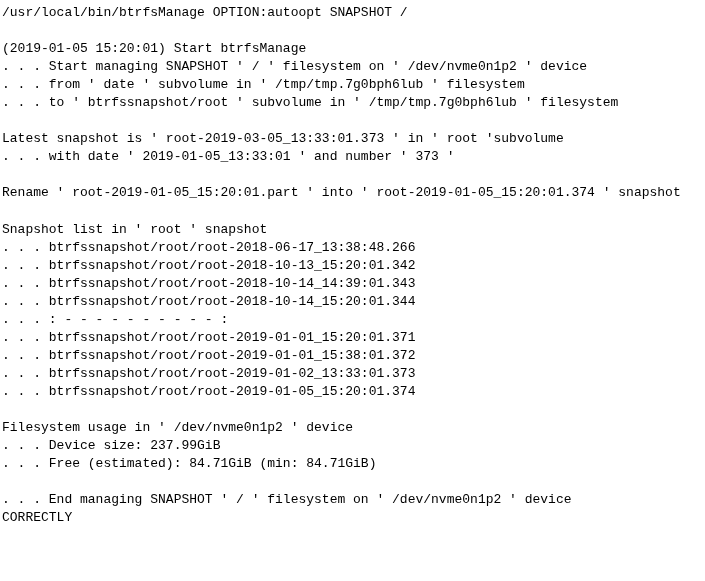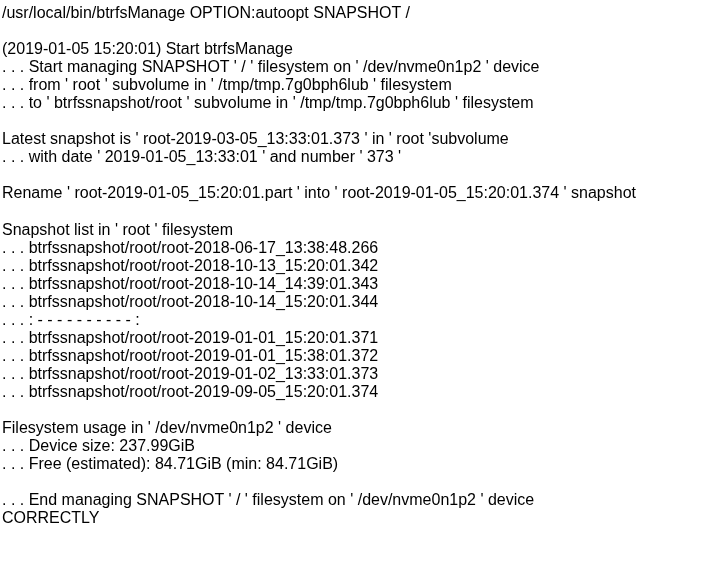--- a/index.html
+++ b/index.html
@@ -19,59 +19,59 @@
     left: 0;
     top: 0;
     width: 705px;
     height: 581px;
     background: #ffffff;
     color: #000000;
     padding: 4px 0 0 2px;
     box-sizing: border-box;
   }
   .line {
-    font-family: Liberation Sans, sans-serif;
-    font-size: 16px;
+    font-family: Liberation Mono, monospace;
+    font-size: 13px;
     line-height: 18.05px;
     height: 18.05px;
     white-space: pre;
     color: #000000;
     letter-spacing: 0;
     font-weight: 400;
   }
   .line.blank {
     color: transparent;
   }
 </style>
 </head>
 <body>
 
 <div id="terminal">
   <div class="line">/usr/local/bin/btrfsManage OPTION:autoopt SNAPSHOT /</div>
   <div class="line blank"></div>
   <div class="line">(2019-01-05 15:20:01) Start btrfsManage</div>
   <div class="line">. . . Start managing SNAPSHOT ' / ' filesystem on ' /dev/nvme0n1p2 ' device</div>
-  <div class="line">. . . from ' root ' subvolume in ' /tmp/tmp.7g0bph6lub ' filesystem</div>
+  <div class="line">. . . from ' date ' subvolume in ' /tmp/tmp.7g0bph6lub ' filesystem</div>
   <div class="line">. . . to ' btrfssnapshot/root ' subvolume in ' /tmp/tmp.7g0bph6lub ' filesystem</div>
   <div class="line blank"></div>
   <div class="line">Latest snapshot is ' root-2019-03-05_13:33:01.373 ' in ' root 'subvolume</div>
   <div class="line">. . . with date ' 2019-01-05_13:33:01 ' and number ' 373 '</div>
   <div class="line blank"></div>
   <div class="line">Rename ' root-2019-01-05_15:20:01.part ' into ' root-2019-01-05_15:20:01.374 ' snapshot</div>
   <div class="line blank"></div>
-  <div class="line">Snapshot list in ' root ' filesystem</div>
+  <div class="line">Snapshot list in ' root ' snapshot</div>
   <div class="line">. . . btrfssnapshot/root/root-2018-06-17_13:38:48.266</div>
   <div class="line">. . . btrfssnapshot/root/root-2018-10-13_15:20:01.342</div>
   <div class="line">. . . btrfssnapshot/root/root-2018-10-14_14:39:01.343</div>
   <div class="line">. . . btrfssnapshot/root/root-2018-10-14_15:20:01.344</div>
   <div class="line">. . . : - - - - - - - - - - :</div>
   <div class="line">. . . btrfssnapshot/root/root-2019-01-01_15:20:01.371</div>
   <div class="line">. . . btrfssnapshot/root/root-2019-01-01_15:38:01.372</div>
   <div class="line">. . . btrfssnapshot/root/root-2019-01-02_13:33:01.373</div>
-  <div class="line">. . . btrfssnapshot/root/root-2019-09-05_15:20:01.374</div>
+  <div class="line">. . . btrfssnapshot/root/root-2019-01-05_15:20:01.374</div>
   <div class="line blank"></div>
   <div class="line">Filesystem usage in ' /dev/nvme0n1p2 ' device</div>
   <div class="line">. . . Device size: 237.99GiB</div>
   <div class="line">. . . Free (estimated): 84.71GiB (min: 84.71GiB)</div>
   <div class="line blank"></div>
   <div class="line">. . . End managing SNAPSHOT ' / ' filesystem on ' /dev/nvme0n1p2 ' device</div>
   <div class="line">CORRECTLY</div>
 </div>
 
 </body></html>

